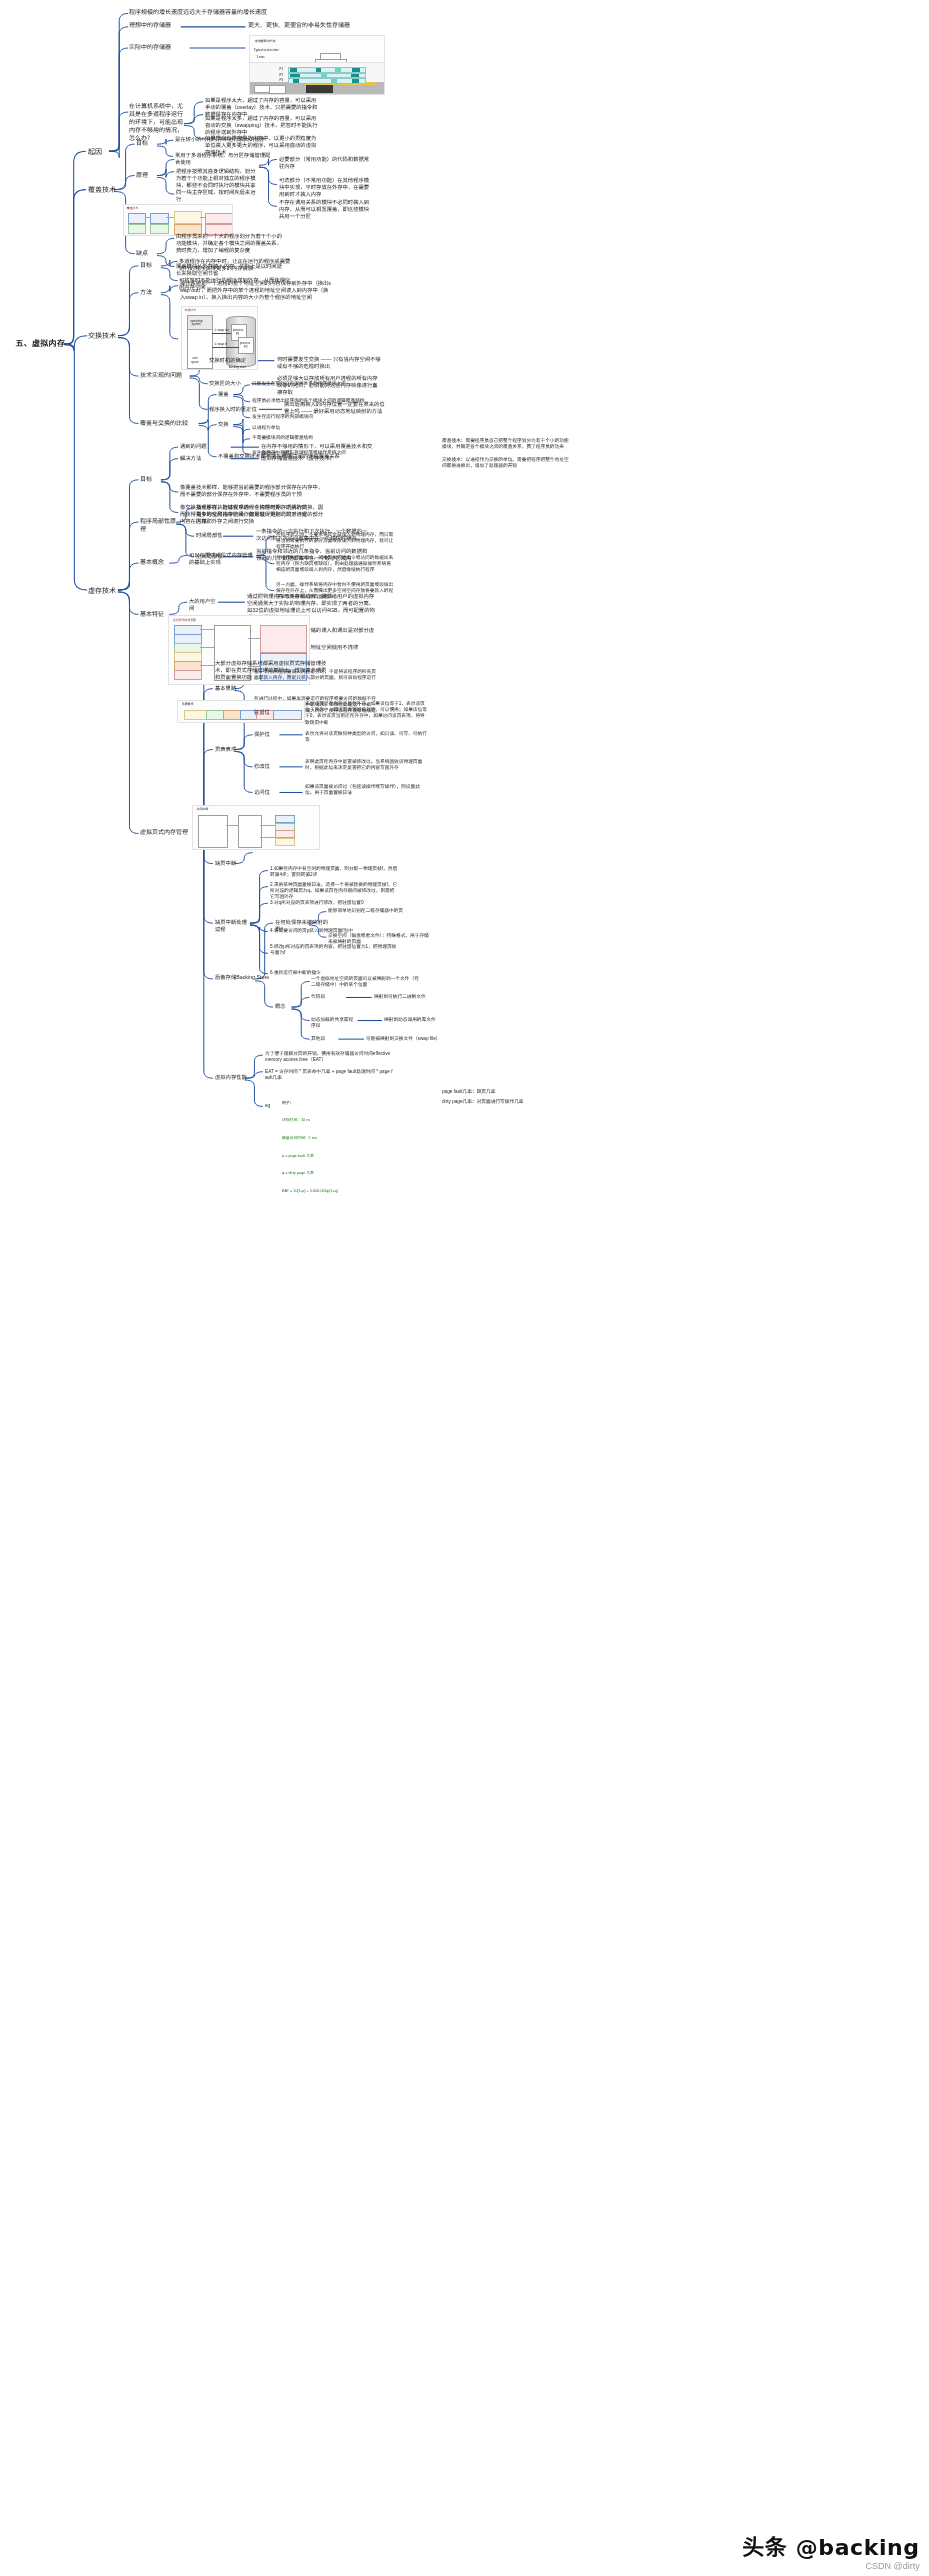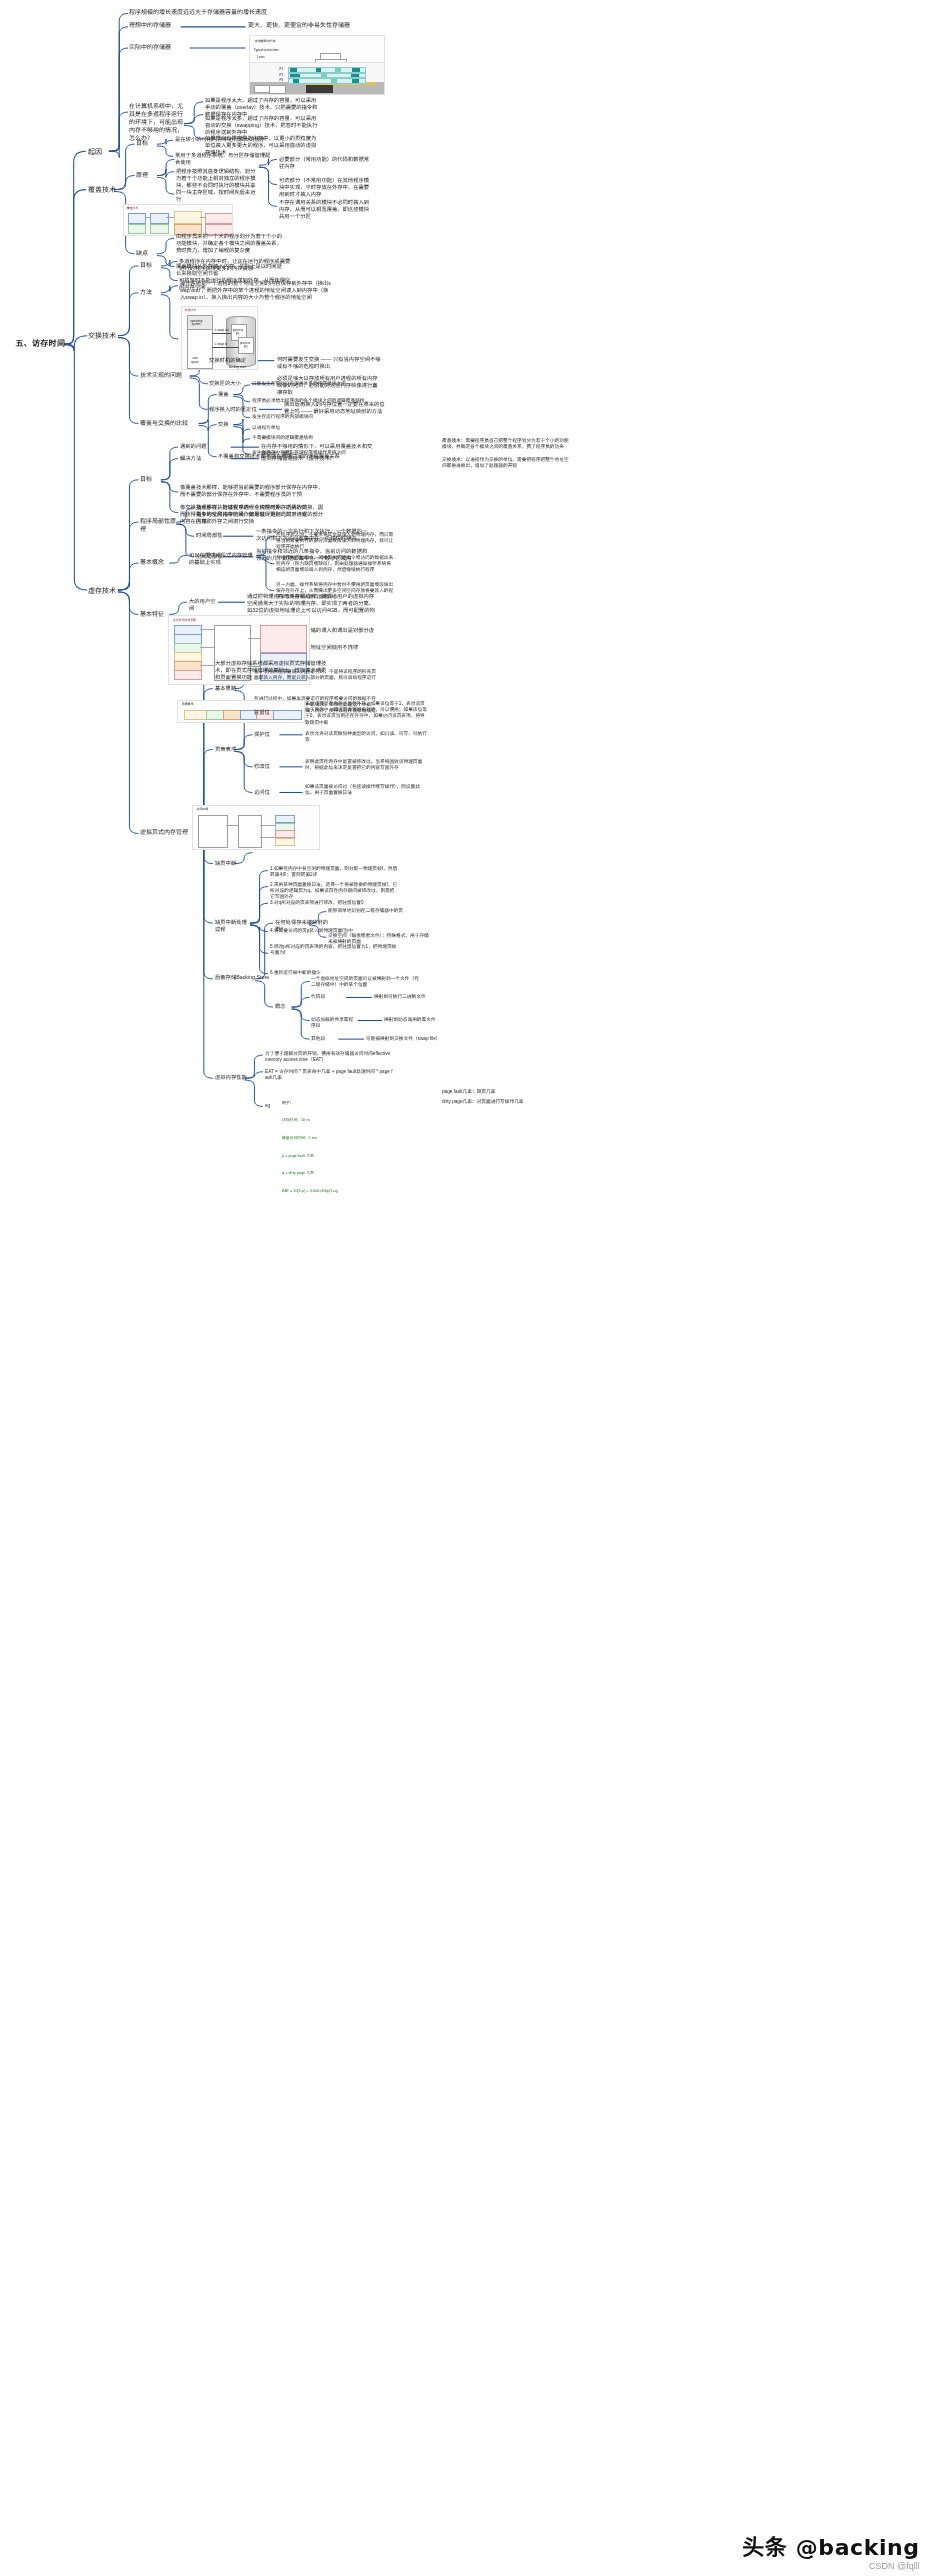--- a/index.html
+++ b/index.html
@@ -250,21 +250,21 @@
       <path d="M558 1593 L596 1593" stroke-width="1.6"></path>
       <path d="M528 1622 L568 1622" stroke-width="1.6"></path>
 
       <path d="M300 1304 C314 1304 318 1312 318 1325 L318 1672 C318 1680 324 1683 332 1683"></path>
       <path d="M382 1683 C394 1683 397 1680 397 1673 L397 1656 C397 1650 402 1647 410 1647"></path>
       <path d="M382 1683 C394 1683 397 1682 397 1678 L397 1680 C397 1676 402 1673 410 1673"></path>
       <path d="M382 1686 C394 1686 397 1690 397 1697 L397 1718 C397 1724 402 1727 410 1727"></path>
     </g>
   </svg>
 
-  <div class="node lv0" style="left:15.4px;top:339px;width:53px;">五、访存时间</div>
+  <div class="node lv0" style="left:15.4px;top:339px;width:53px;">五、虚拟内存</div>
 
   <div class="node lv1" style="left:88px;top:147px;width:22px;">起因</div>
 
   <div class="node lv2" style="left:129px;top:9px;width:160px;">程序规模的增长速度远远大于存储器容量的增长速度</div>
 
   <div class="node lv2" style="left:129px;top:22.4px;width:50px;">理想中的存储器</div>
   <div class="node lv2" style="left:248px;top:22.4px;width:135px;">更大、更快、更便宜的非易失性存储器</div>
 
   <div class="node lv2" style="left:129px;top:44px;width:59px;">实际中的存储器</div>
 
@@ -525,17 +525,17 @@
     <div class="grn">磁盘访问时间：5 ms</div>
     <div class="grn">p = page fault 几率</div>
     <div class="grn">q = dirty page 几率</div>
     <div class="grn">EAT = 10(1-p) + 5,000,000p(1+q)</div>
   </div>
   <div class="node lv4" style="left:442px;top:1089px;width:109px;">page fault几率：缺页几率</div>
   <div class="node lv4" style="left:442px;top:1099px;width:109px;">dirty page几率：对页面进行写操作几率</div>
 
   <div id="wm">
     <div class="big">头条 @backing</div>
-    <div class="sub">CSDN @fqlll</div>
+    <div class="sub">CSDN @dirty</div>
   </div>
 
 </div>
 
 
 </body></html>

